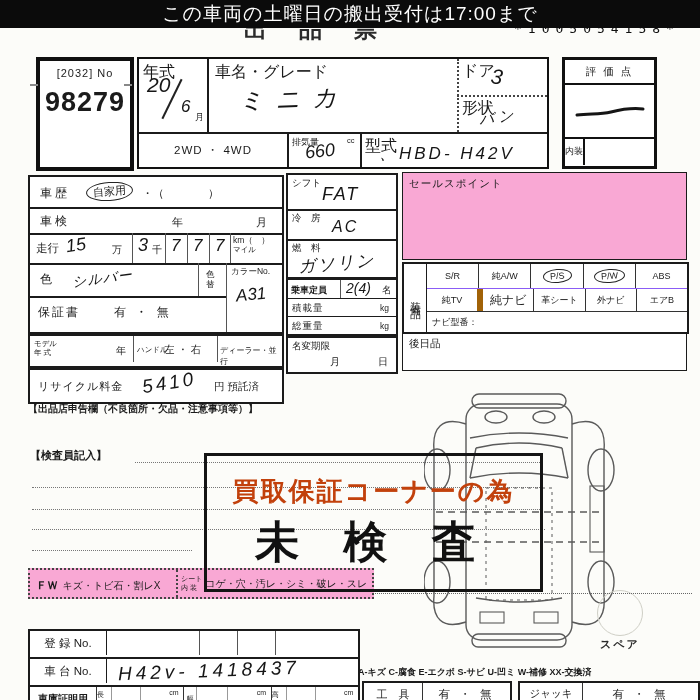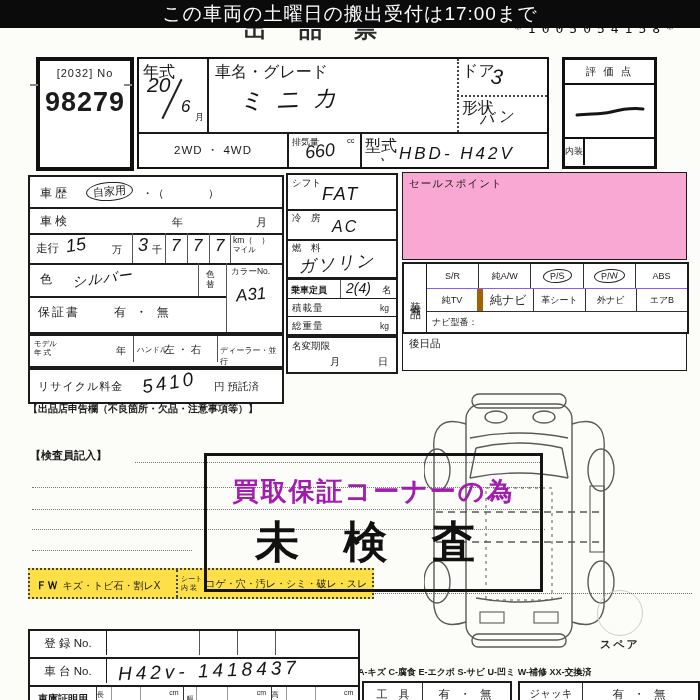--- a/index.html
+++ b/index.html
@@ -268,27 +268,27 @@
       <rect x="110" y="222" width="24" height="11" stroke-width="1.1"></rect>
       <rect x="48" y="244" width="94" height="13" rx="6"></rect>
     </g>
   </svg>
 
   <div class="a" style="left:597px;top:590px;width:44px;height:44px;border:1.5px solid #cfcfc6;border-radius:50%;"></div>
   <div class="a" style="left:600px;top:637px;font-size:11px;font-weight:700;letter-spacing:2px;color:#2a2a2a;">スペア</div>
 
   <div class="a" style="left:204px;top:453px;width:333px;height:133px;border:3.5px solid #141414;z-index:5;
               display:flex;flex-direction:column;align-items:center;justify-content:center;">
-    <div style="font-size:26px;font-weight:800;letter-spacing:2px;color:#a21caf;white-space:nowrap;">買取保証コーナーの為</div>
+    <div style="font-size:26px;font-weight:800;letter-spacing:2px;color:#c2410c;white-space:nowrap;">買取保証コーナーの為</div>
     <div style="font-size:44px;font-weight:900;letter-spacing:16px;color:#111;margin-top:4px;white-space:nowrap;">未 検 査</div>
   </div>
 
   <div class="a" style="left:28px;top:593px;width:664px;border-top:1.6px dotted #666;"></div>
 
-  <div class="a" style="left:28px;top:568px;width:342px;height:27px;border:2px dotted #444;background:#fde047;display:flex;align-items:center;justify-content:space-between;">
+  <div class="a" style="left:28px;top:568px;width:342px;height:27px;border:2px dotted #444;background:#f9a8d4;display:flex;align-items:center;justify-content:space-between;">
     <div style="width:140px;padding-left:6px;white-space:nowrap;">
       <span style="font-size:11px;font-weight:700;">ＦＷ</span>
       <span style="font-size:10px;">キズ・トビ石・割レX</span>
     </div>
     <div style="border-left:2px dotted #444;height:100%;display:flex;align-items:center;flex:1;">
       <div style="font-size:7px;line-height:1.2;padding:0 3px;">
         <div>シート</div>
         <div>内 装</div>
       </div>
       <span style="font-size:10px;white-space:nowrap;">コゲ・穴・汚レ・シミ・破レ・スレ</span>

